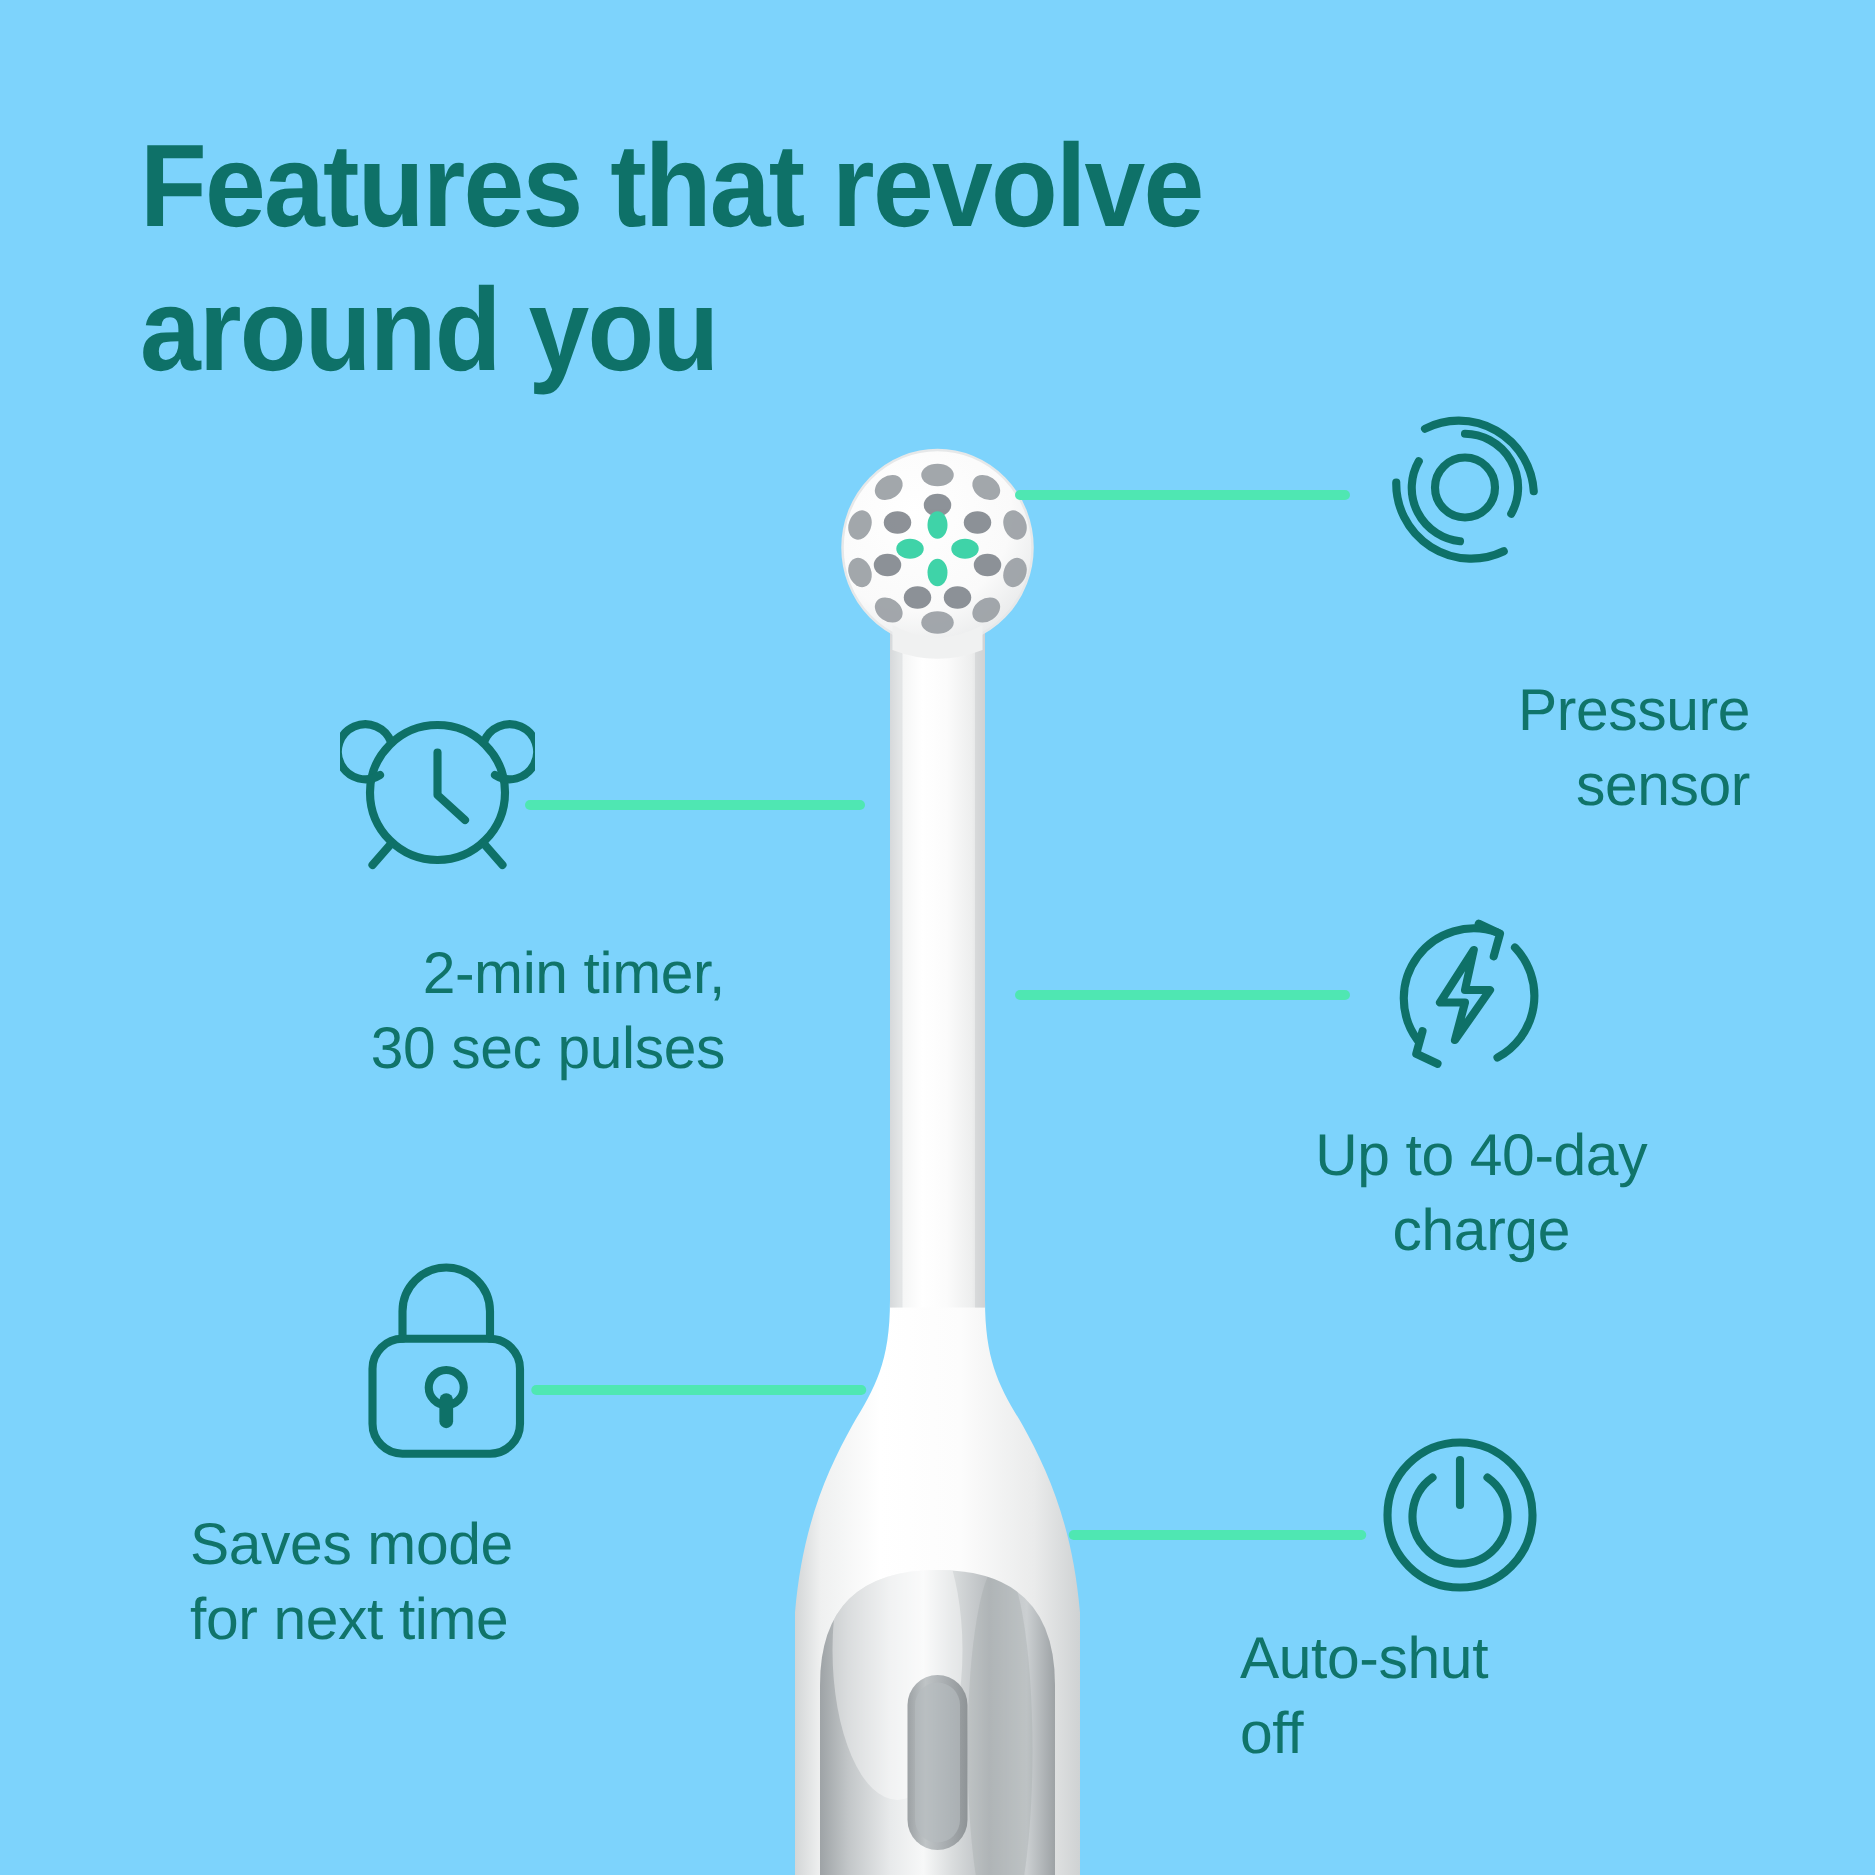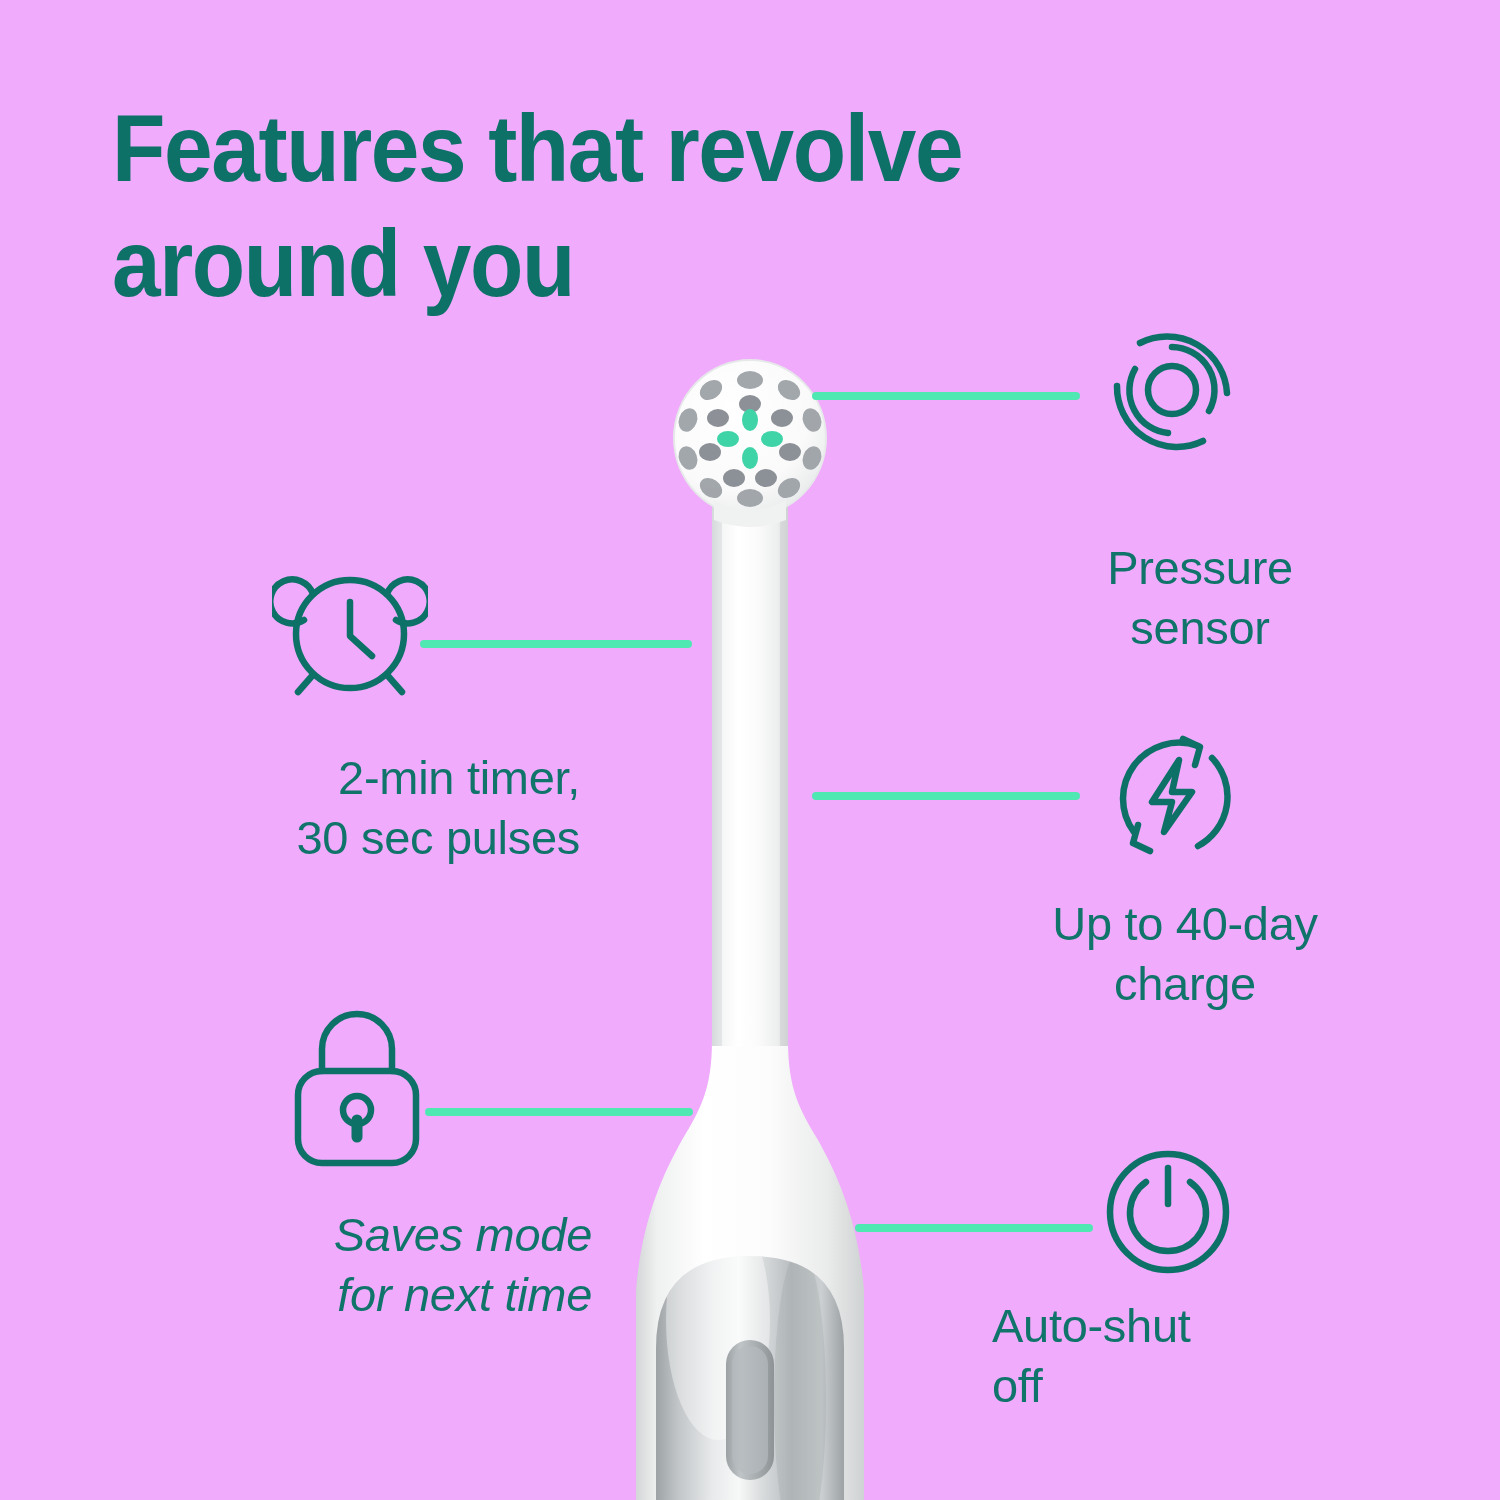--- a/index.html
+++ b/index.html
@@ -6,21 +6,21 @@
   body{
     width:1500px;height:1500px;
     background:#EAFDD4;
     font-family:"Liberation Sans", sans-serif;
     overflow:hidden;
     position:relative;
   }
   #stage{
     position:absolute;inset:0;
     width:1500px;height:1500px;
-    background:#f0abfc;
+    background:#7dd3fc;
   }
 
   
   .headline{
     position:absolute;
     left:112px; top:92px;
     width:1120px;
     color:#0E7168;
     font-family:"Liberation Sans", sans-serif;
     font-weight:700;
@@ -50,33 +50,33 @@
     font-weight:400;
     font-size:47px;
     line-height:1.28;
     letter-spacing:-0.3px;
     white-space:pre-line;
   }
 
   
   #f-pressure{left:1060px;top:320px;}
   #f-pressure .ico{left:42px;top:0;}
-  #f-pressure .cap{left:-60px;top:218px;width:400px;text-align:center;}
+  #f-pressure .cap{left:-60px;top:218px;width:400px;text-align:right;}
 
   #f-timer{left:250px;top:558px;}
   #f-timer .ico{left:22px;top:0;}
   #f-timer .cap{left:-110px;top:190px;width:440px;text-align:right;}
 
   #f-charge{left:1060px;top:722px;}
   #f-charge .ico{left:40px;top:0;}
   #f-charge .cap{left:-90px;top:172px;width:430px;text-align:center;}
 
   #f-lock{left:262px;top:1005px;}
   #f-lock .ico{left:22px;top:0;}
-  #f-lock .cap{left:-110px;top:200px;width:440px;text-align:right;font-style:italic;}
+  #f-lock .cap{left:-110px;top:200px;width:440px;text-align:left;}
 
   #f-power{left:1072px;top:1142px;}
   #f-power .ico{left:26px;top:0;}
   #f-power .cap{left:-80px;top:154px;width:400px;text-align:left;}
 
   
   #brush{position:absolute;left:0;top:0;width:1500px;height:1500px;pointer-events:none;}
 </style>
 </head>
 <body>

